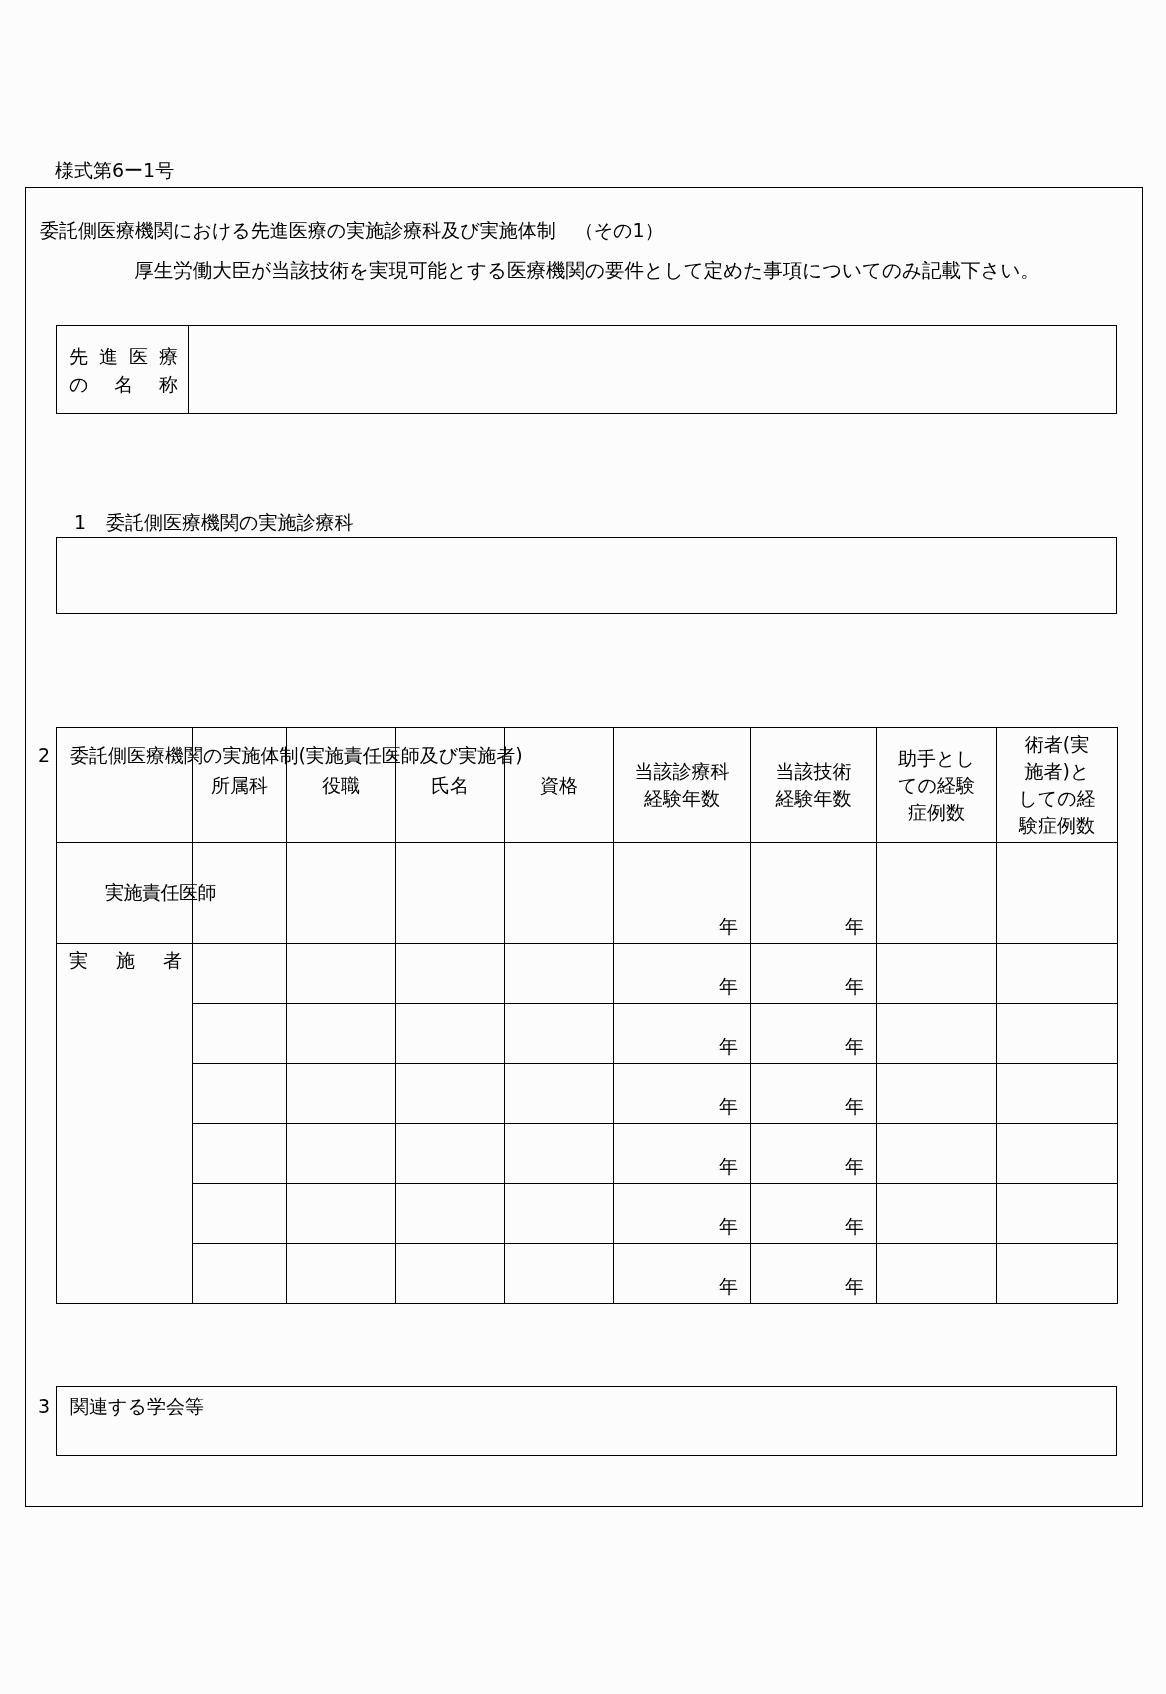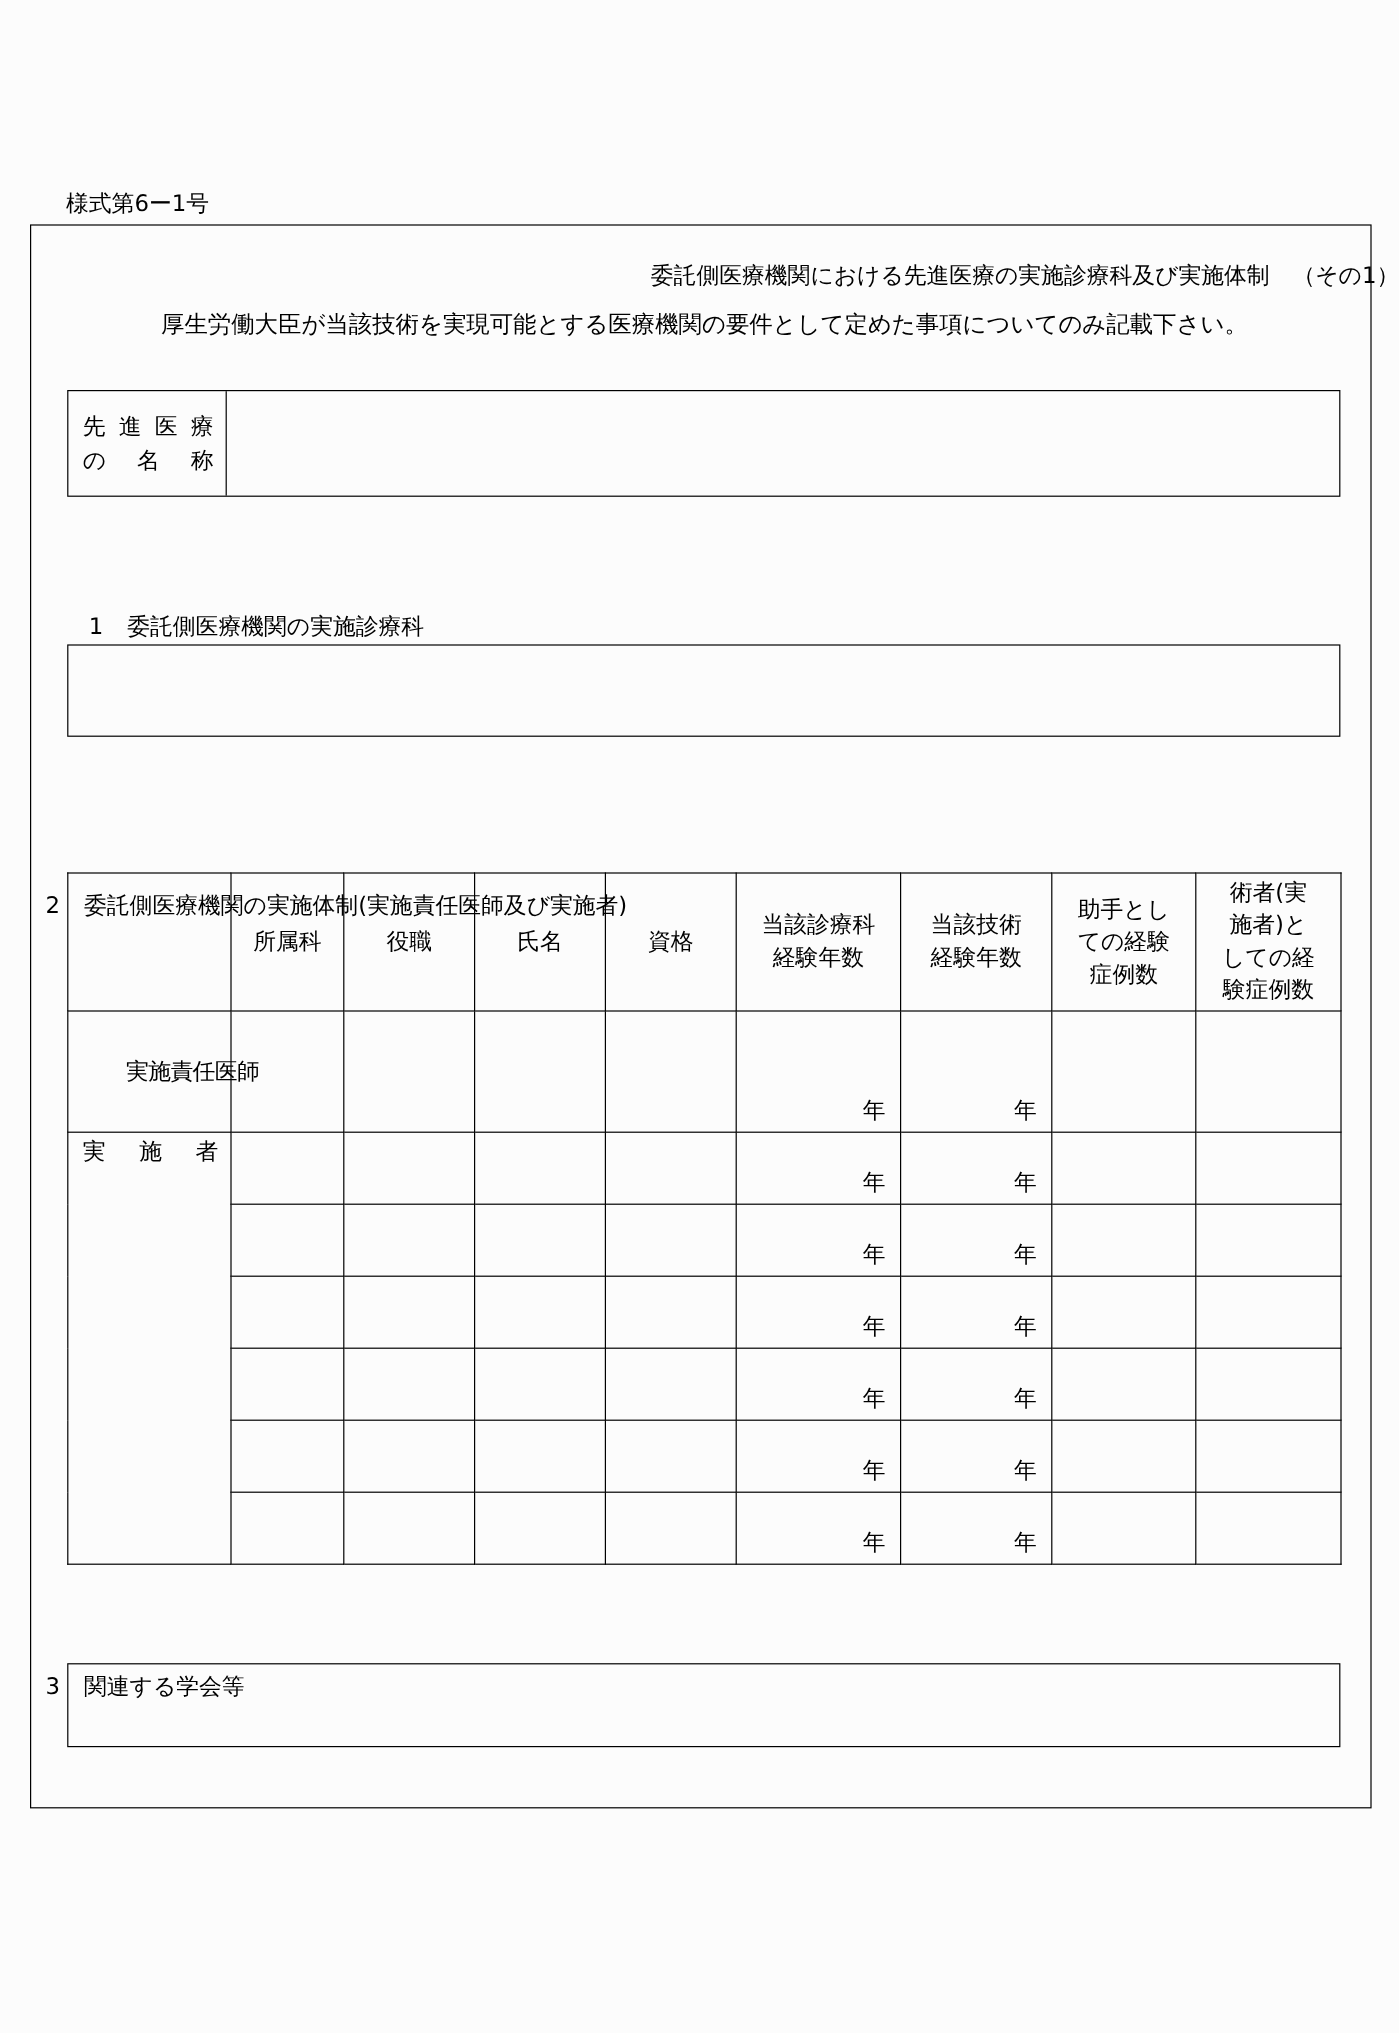--- a/index.html
+++ b/index.html
@@ -4,21 +4,21 @@
 <style>
   html, body { margin: 0; padding: 0; }
   body {
     width: 1166px; height: 1694px; background: #fcfcfc; position: relative;
     font-family: "DejaVu Sans", "Liberation Sans", sans-serif; color: #000;
     overflow: hidden;
   }
   .abs { position: absolute; }
   .form-label { left: 14px; top: 158px; font-size: 19px; line-height: 24px; white-space: nowrap; margin-left: 41px; }
   .outer-box { left: 25px; top: 187px; width: 1118px; height: 1320px; border: 1.5px solid #000; box-sizing: border-box; }
-  .title1 { left: 0; width: 1166px; top: 218px; text-align: right; font-size: 19px; line-height: 24px; padding-left: 56px; box-sizing: border-box; white-space: nowrap; }
+  .title1 { left: 0; width: 1166px; top: 218px; text-align: left; font-size: 19px; line-height: 24px; padding-left: 40px; box-sizing: border-box; white-space: nowrap; }
   .title2 { left: 0; width: 1166px; top: 259px; text-align: center; font-size: 19.5px; line-height: 24px; padding-left: 8px; box-sizing: border-box; white-space: nowrap; }
 
   .name-box { left: 56px; top: 325px; width: 1061px; height: 89px; border: 1.5px solid #000; box-sizing: border-box; display: flex; }
   .name-label { width: 132px; border-right: 1.5px solid #000; box-sizing: border-box; display: flex; flex-direction: column; justify-content: center; padding: 0 10px 0 12px; font-size: 19px; line-height: 28px; }
   .name-label .line { display: flex; justify-content: space-between; }
   .name-value { flex: 1; }
 
   .sec-label { left: 38px; font-size: 19px; line-height: 24px; white-space: nowrap; }
   .sec-label .num { display: inline-block; width: 32px; }
   .sec1 { top: 510px; margin-left: 36px; }

